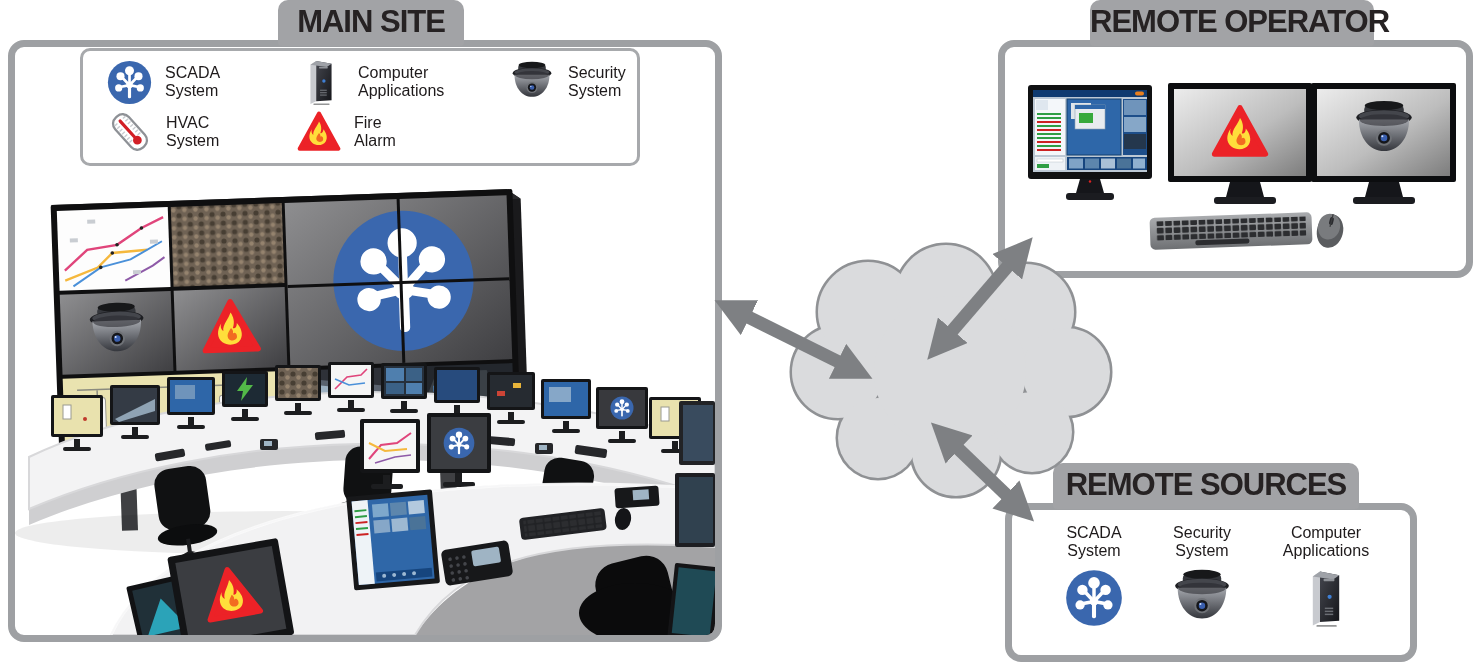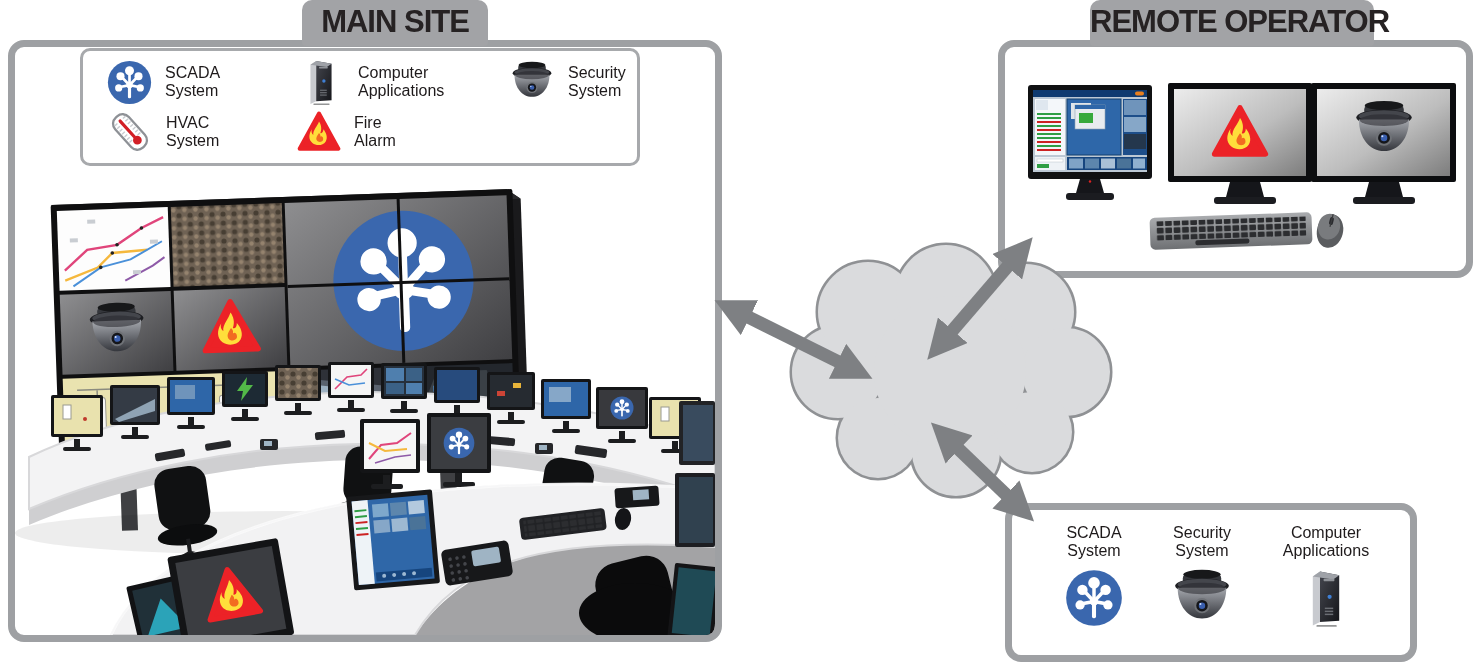--- a/index.html
+++ b/index.html
@@ -3,21 +3,21 @@
 <meta charset="utf-8">
 <style>
   html,body{margin:0;padding:0;background:#fff;}
   .page{position:relative;width:1479px;height:672px;background:#fff;overflow:hidden;
         font-family:"Liberation Sans",sans-serif;}
   .tab{position:absolute;background:#A2A3A6;color:#262223;font-weight:bold;
        font-size:31px;letter-spacing:-1px;text-align:center;line-height:44px;
        border-radius:10px 10px 4px 4px;z-index:4;white-space:nowrap;}
   .panel{position:absolute;background:#fff;border:7px solid #9EA0A3;border-radius:16px;
          box-sizing:border-box;z-index:1;}
-  .tab-main{left:278px;top:0;width:186px;height:46px;margin-left:24px;}
+  .tab-main{left:278px;top:0;width:186px;height:46px;}
   .panel-main{left:8px;top:40px;width:714px;height:602px;overflow:hidden;}
   .tab-op{left:1090px;top:0;width:284px;height:46px;}
   .panel-op{left:998px;top:40px;width:475px;height:238px;}
   .tab-src{left:1053px;top:463px;width:306px;height:46px;}
   .panel-src{left:1005px;top:503px;width:412px;height:159px;}
   .legend{position:absolute;left:65px;top:1px;width:560px;height:118px;background:#fff;
           border:3px solid #A7A9AC;border-radius:10px;box-sizing:border-box;z-index:3;
           display:grid;grid-template-columns:190px 212px 158px;grid-auto-rows:1fr;
           padding:6px 0 6px 24px;}
   .leg-item{display:flex;align-items:center;gap:13px;}
@@ -598,20 +598,21 @@
 
       <g transform="rotate(14 325 184)">
         <ellipse cx="325" cy="184" rx="13" ry="17" fill="#5a5c5f"></ellipse>
         <ellipse cx="323" cy="180" rx="11" ry="13" fill="#797b7e"></ellipse>
         <rect x="322" y="170" width="4" height="8" rx="2" fill="#2a2b2e"></rect>
         <line x1="324" y1="167" x2="324" y2="180" stroke="#3a3b3e" stroke-width="1.2"></line>
       </g>
     </svg>
   </div>
 
+  <div class="tab tab-src">REMOTE SOURCES</div>
   <div class="panel panel-src">
     <div class="src-item src-1">
       <div class="src-label">SCADA
 System</div>
       <div class="src-icon">
         <svg width="58" height="58" viewBox="0 0 100 100">
             <use href="#sym-scada"></use>
           </svg>
         </div>
     </div>

